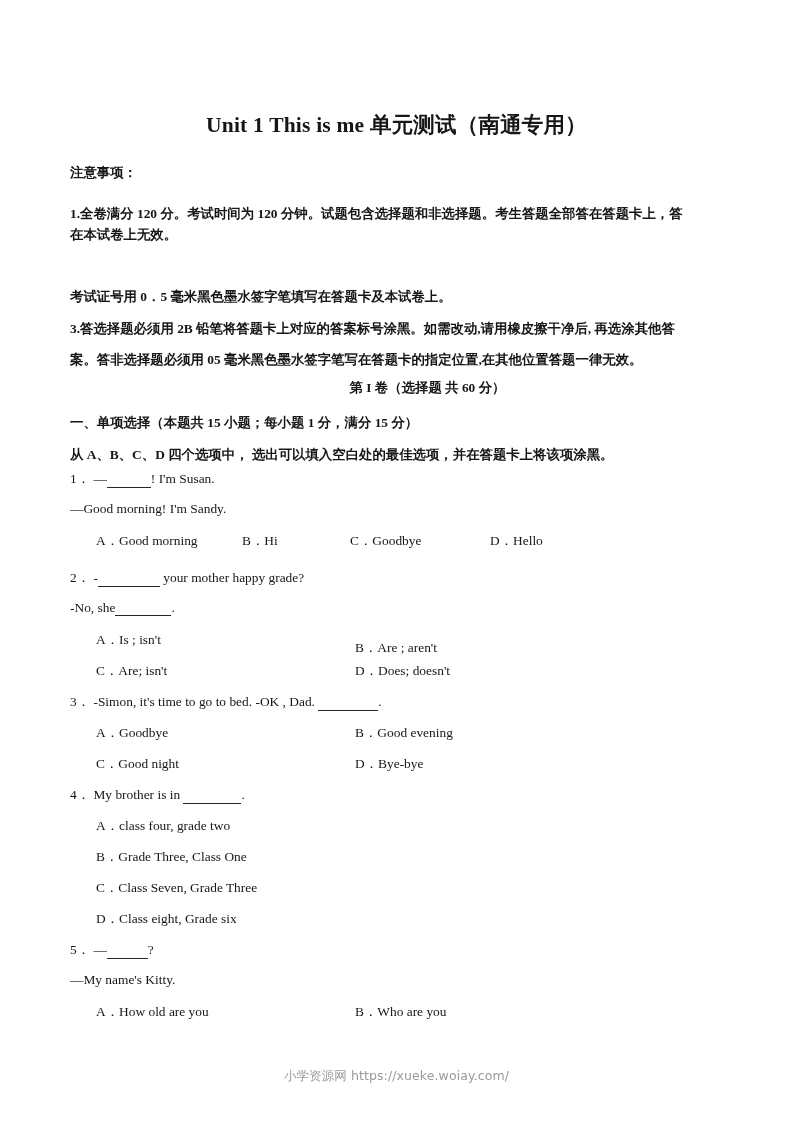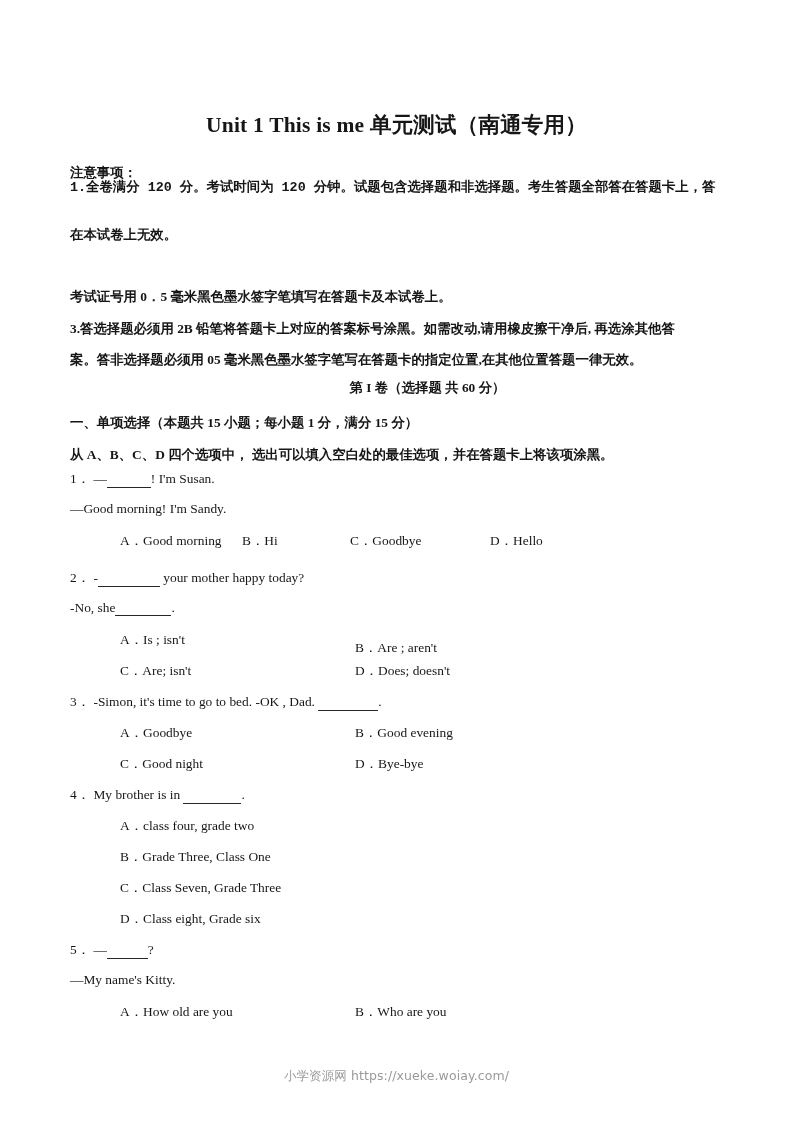--- a/index.html
+++ b/index.html
@@ -70,21 +70,21 @@
     position: absolute;
     left: 70px;
     font-size: 13.4px;
     white-space: nowrap;
   }
   .opt {
     position: absolute;
     font-size: 13.4px;
     white-space: nowrap;
   }
-  .opt.col-a { left: 96px; margin-left: 24px; }
+  .opt.col-a { left: 96px; }
   .opt.col-b { left: 355px; }
   .opt.col-c { left: 350px; }
   .opt.col-d { left: 490px; }
 
   .blank {
     display: inline-block;
     border-bottom: 1px solid #262626;
     vertical-align: bottom;
     height: 0.95em;
   }
@@ -116,21 +116,21 @@
 </style>
 </head>
 <body>
 
 <div class="page">
 
   <div class="doc-title">Unit 1 This is me 单元测试（南通专用）</div>
 
   <div class="wrapline" style="top:158px;">注意事项：</div>
 
-  <div class="wrapline" style="top:173px;font-family:Liberation Mono, monospace;">1.全卷满分 120 分。考试时间为 120 分钟。试题包含选择题和非选择题。考生答题全部答在答题卡上，答</div>
+  <div class="wrapline" style="top:199px;">1.全卷满分 120 分。考试时间为 120 分钟。试题包含选择题和非选择题。考生答题全部答在答题卡上，答</div>
   <div class="wrapline" style="top:220px;">在本试卷上无效。</div>
 
   <div class="wrapline" style="top:282px;">考试证号用 0．5 毫米黑色墨水签字笔填写在答题卡及本试卷上。</div>
 
   <div class="wrapline" style="top:314px;">3.答选择题必须用 2B 铅笔将答题卡上对应的答案标号涂黑。如需改动,请用橡皮擦干净后, 再选涂其他答</div>
   <div class="wrapline" style="top:345px;">案。答非选择题必须用 05 毫米黑色墨水签字笔写在答题卡的指定位置,在其他位置答题一律无效。</div>
 
   <div class="centerline" style="top:379px;">第 I 卷（选择题   共 60 分）</div>
 
   <div class="wrapline" style="top:408px;">一、单项选择（本题共 15 小题；每小题 1 分，满分 15 分）</div>
@@ -150,21 +150,21 @@
   </div>
   <div class="opt col-c" style="top:532px;">
     <span class="opt-letter">C．</span><span>Goodbye</span>
   </div>
   <div class="opt col-d" style="top:532px;">
     <span class="opt-letter">D．</span><span>Hello</span>
   </div>
 
   <div class="q-stem" style="top:569px;">
     <span>2．</span>
-    <span>-</span><span class="blank w2"></span>&nbsp;<span>your mother happy today?</span>
+    <span>-</span><span class="blank w2"></span>&nbsp;<span>your mother happy grade?</span>
   </div>
   <div class="q-cont" style="top:600px;">
     <span>-No, she</span><span class="blank w3"></span><span>.</span>
   </div>
   <div class="opt col-a" style="top:631px;">
     <span class="opt-letter">A．</span><span>Is ; isn't</span>
   </div>
   <div class="opt col-b" style="top:639px;">
     <span class="opt-letter">B．</span><span>Are ; aren't</span>
   </div>

